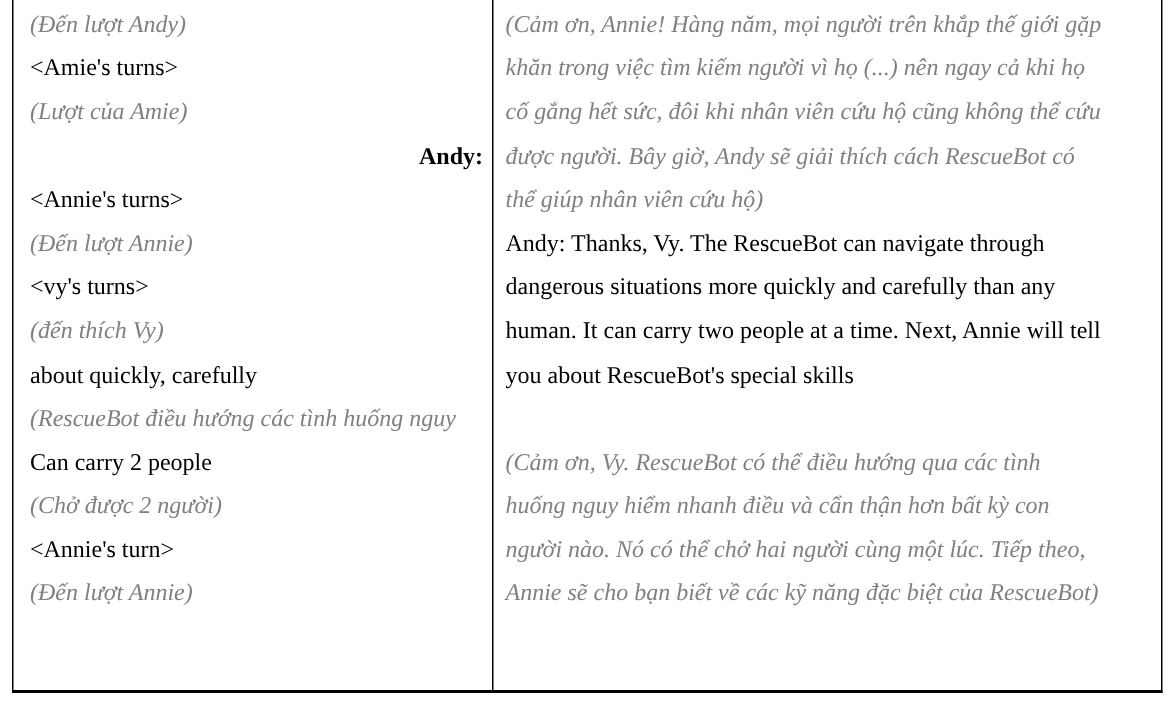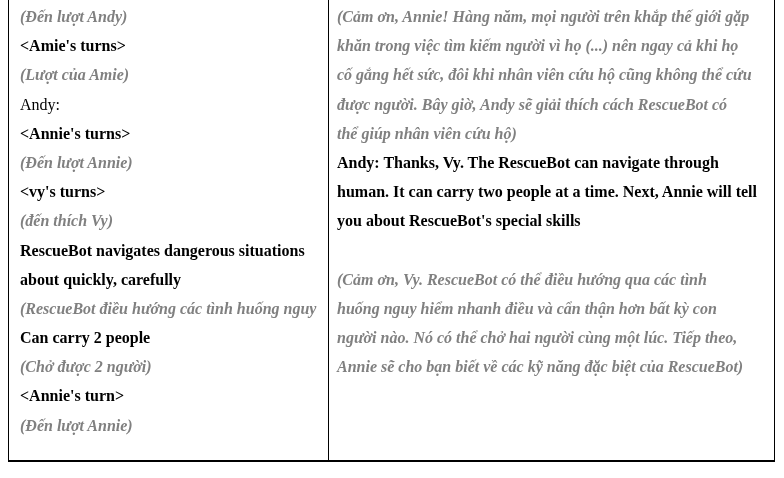--- a/index.html
+++ b/index.html
@@ -48,59 +48,59 @@
   .col-right {
     flex: 1 1 auto;
     padding-left: 8px;
     padding-right: 4px;
   }
   .line {
     height: 29.2px;
     line-height: 29.2px;
     font-size: 16px;
     white-space: pre;
-    font-weight: bold;
   }
   .line.translation {
     font-style: italic;
     color: var(--muted-color);
   }
   .line.bold {
-    font-weight: 400;
+    font-weight: 700;
+    text-align: right;
   }
   .line.blank {  }
 </style>
 </head>
 <body>
 
 <div class="doc-table">
   <div class="col col-left" id="col-left">
       <div class="line translation">(Đến lượt Andy)</div>
       <div class="line normal">&lt;Amie's turns&gt;</div>
       <div class="line translation">(Lượt của Amie)</div>
       <div class="line bold">Andy:</div>
       <div class="line normal">&lt;Annie's turns&gt;</div>
       <div class="line translation">(Đến lượt Annie)</div>
       <div class="line normal">&lt;vy's turns&gt;</div>
       <div class="line translation">(đến thích Vy)</div>
-      <div class="line normal">RescueBot navigates dangerous situations</div>
       <div class="line normal">about quickly, carefully</div>
       <div class="line translation">(RescueBot điều hướng các tình huống nguy</div>
       <div class="line normal">Can carry 2 people</div>
       <div class="line translation">(Chở được 2 người)</div>
       <div class="line normal">&lt;Annie's turn&gt;</div>
       <div class="line translation">(Đến lượt Annie)</div>
     </div>
   <div class="col col-right" id="col-right">
       <div class="line translation">(Cảm ơn, Annie! Hàng năm, mọi người trên khắp thế giới gặp</div>
       <div class="line translation">khăn trong việc tìm kiếm người vì họ (...) nên ngay cả khi họ</div>
       <div class="line translation">cố gắng hết sức, đôi khi nhân viên cứu hộ cũng không thể cứu</div>
       <div class="line translation">được người. Bây giờ, Andy sẽ giải thích cách RescueBot có</div>
       <div class="line translation">thể giúp nhân viên cứu hộ)</div>
       <div class="line normal">Andy: Thanks, Vy. The RescueBot can navigate through</div>
+      <div class="line normal">dangerous situations more quickly and carefully than any</div>
       <div class="line normal">human. It can carry two people at a time. Next, Annie will tell</div>
       <div class="line normal">you about RescueBot's special skills</div>
       <div class="line blank"></div>
       <div class="line translation">(Cảm ơn, Vy. RescueBot có thể điều hướng qua các tình</div>
       <div class="line translation">huống nguy hiểm nhanh điều và cẩn thận hơn bất kỳ con</div>
       <div class="line translation">người nào. Nó có thể chở hai người cùng một lúc. Tiếp theo,</div>
       <div class="line translation">Annie sẽ cho bạn biết về các kỹ năng đặc biệt của RescueBot)</div>
     </div>
 </div>
 

